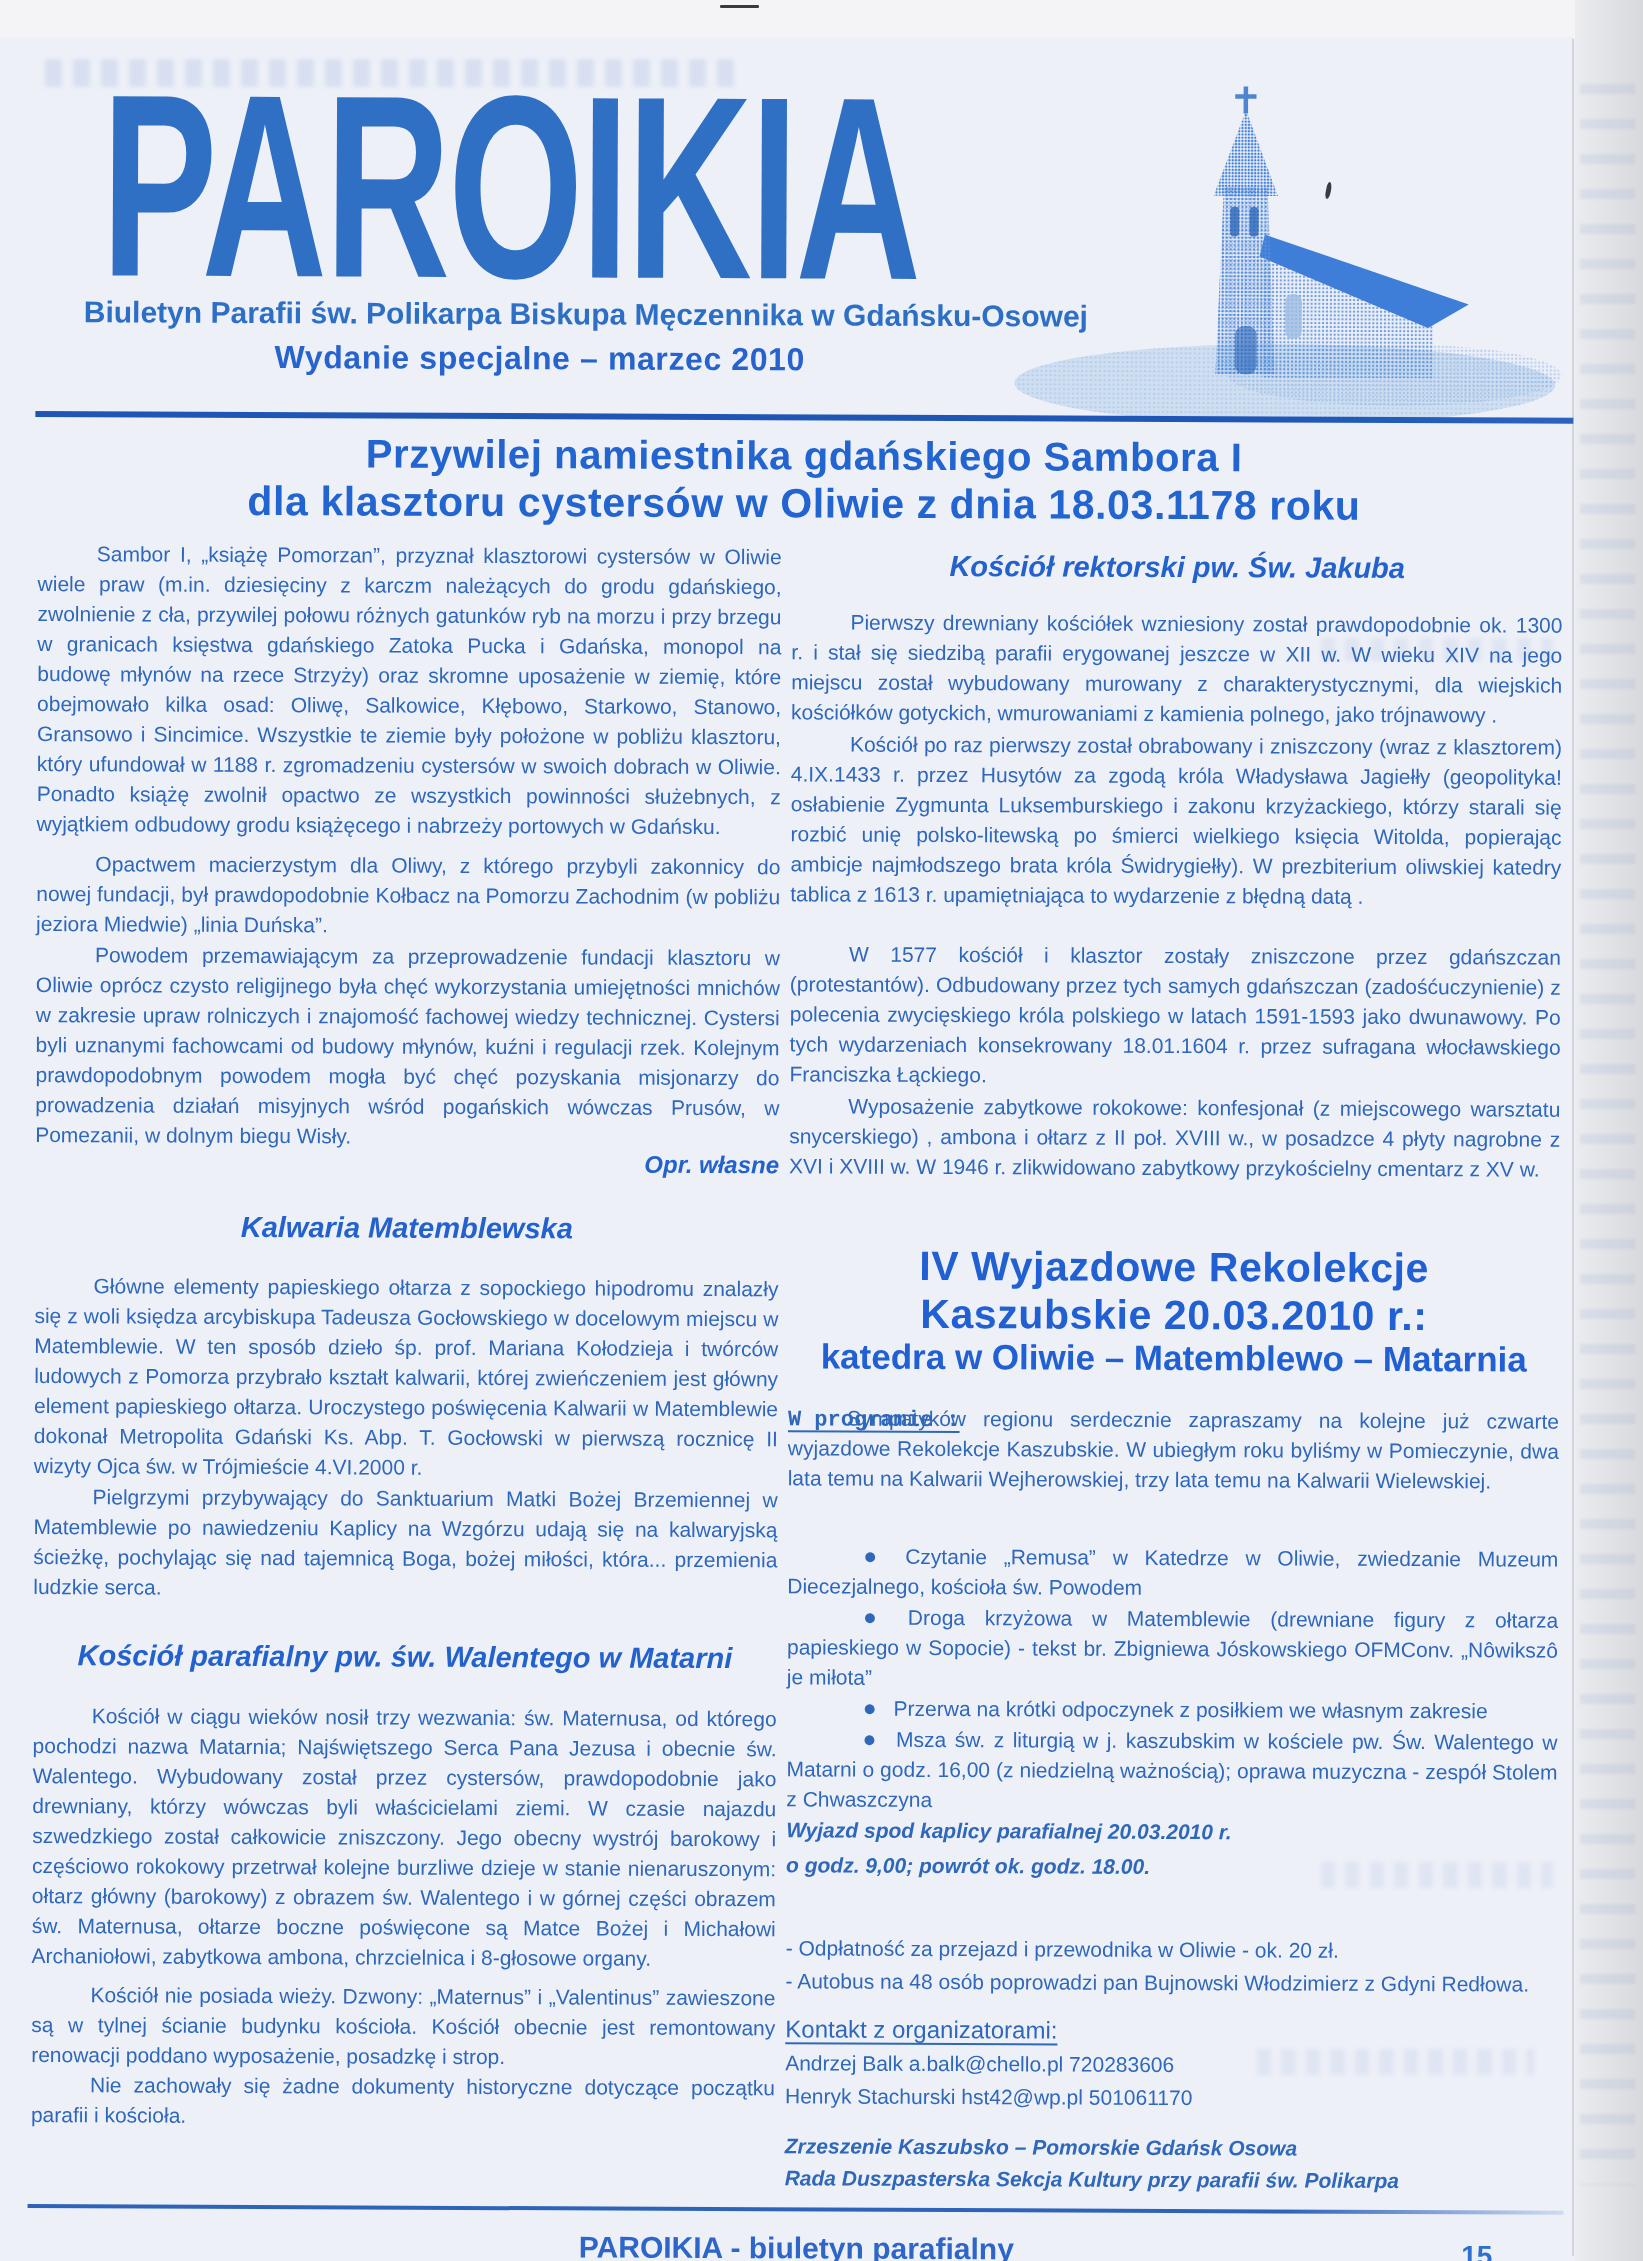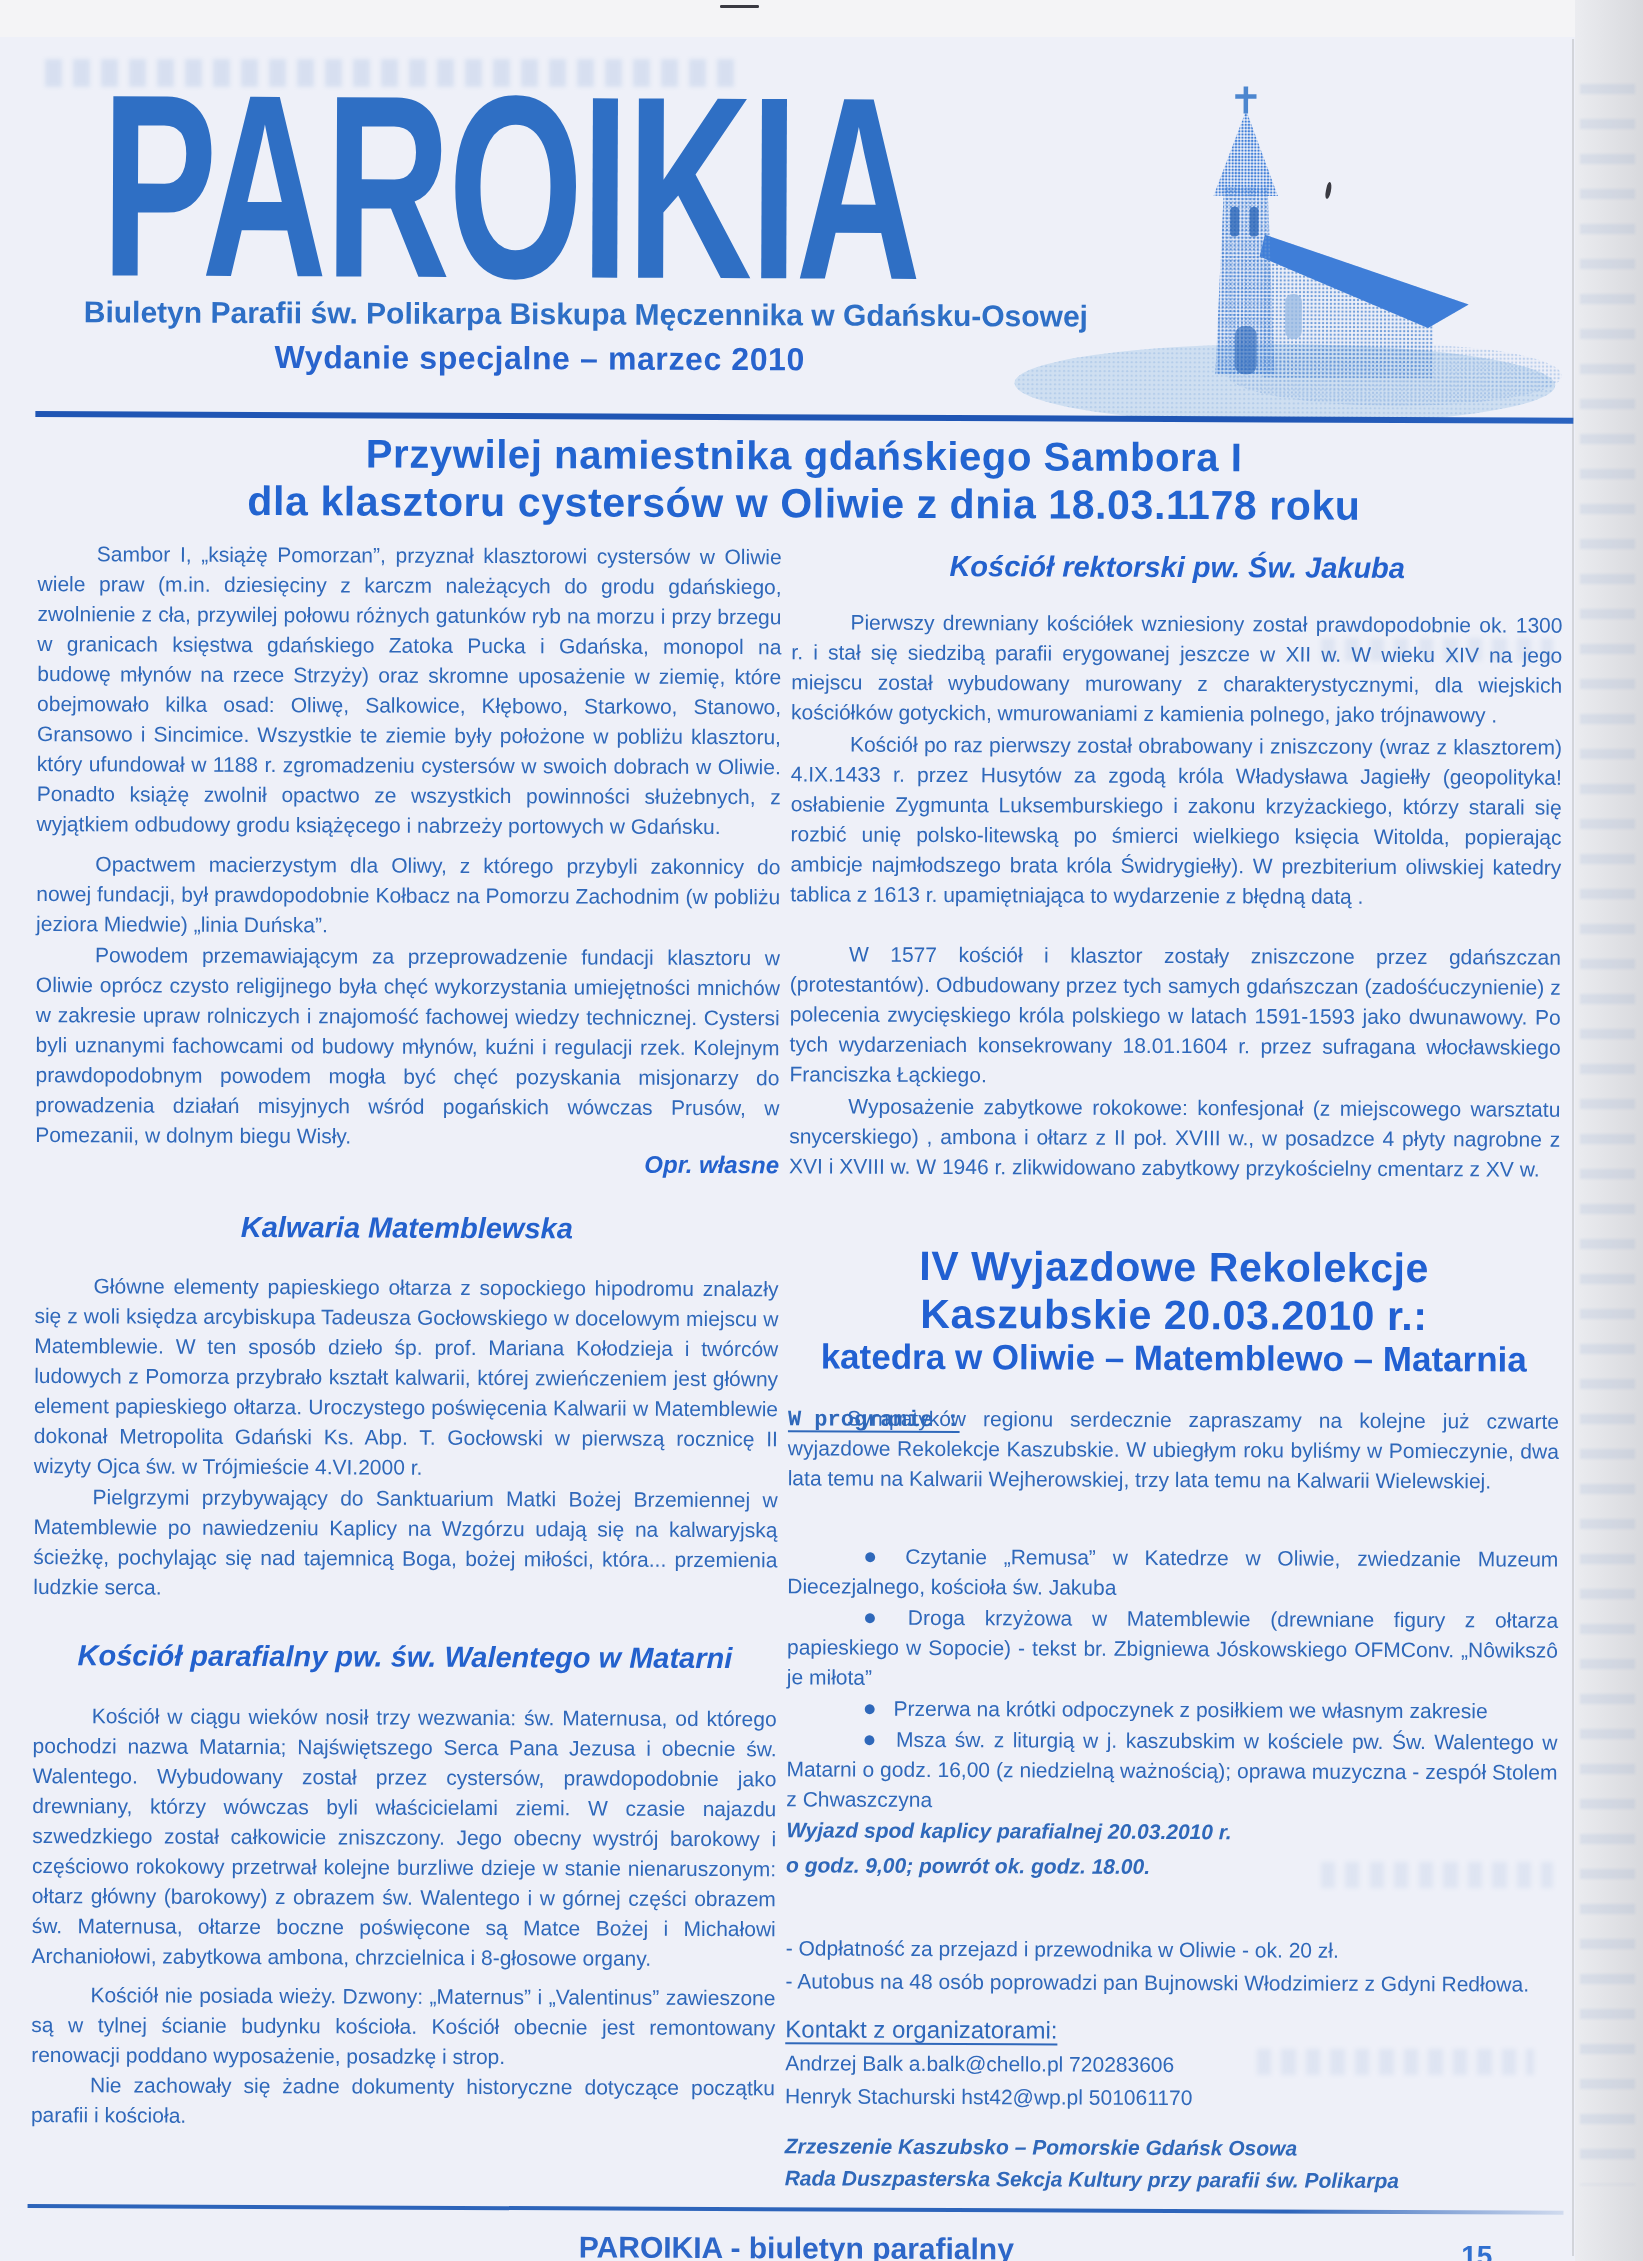--- a/index.html
+++ b/index.html
@@ -161,21 +161,21 @@
     <p class="indent" style="top:1088px;">Wyposażenie zabytkowe rokokowe: konfesjonał (z miejscowego warsztatu snycerskiego) , ambona i ołtarz z II poł. XVIII w.,  w posadzce 4 płyty nagrobne z XVI i XVIII w. W 1946 r. zlikwidowano zabytkowy przykościelny cmentarz z XV w.</p>
 
     <h2 class="rek-h l1" style="top:1240px;">IV Wyjazdowe Rekolekcje</h2>
     <h2 class="rek-h l2" style="top:1288px;">Kaszubskie 20.03.2010 r.:</h2>
     <h3 class="rek-h l3" style="top:1333px;">katedra w Oliwie – Matemblewo – Matarnia</h3>
 
     <p class="indent" style="top:1400px;">Sympatyków regionu serdecznie zapraszamy na kolejne już czwarte wyjazdowe Rekolekcje Kaszubskie. W ubiegłym roku byliśmy w Pomieczynie, dwa lata temu na Kalwarii Wejherowskiej,  trzy lata temu na Kalwarii Wielewskiej.</p>
     <div class="label-underline" style="top:1404px;font-family:Liberation Mono, monospace;">W programie :</div>
 
     <div class="bullets" style="top:1537px;">
-      <p><span class="bullet-dot">●</span><span>Czytanie „Remusa” w Katedrze w Oliwie, zwiedzanie Muzeum Diecezjalnego, kościoła św. Jakuba</span></p>
+      <p><span class="bullet-dot">●</span><span>Czytanie „Remusa” w Katedrze w Oliwie, zwiedzanie Muzeum Diecezjalnego, kościoła św. Powodem</span></p>
       <p><span class="bullet-dot">●</span><span>Droga krzyżowa w Matemblewie (drewniane figury z ołtarza papieskiego w Sopocie) - tekst br. Zbigniewa Jóskowskiego OFMConv. „Nôwikszô je miłota”</span></p>
       <p><span class="bullet-dot">●</span><span>Przerwa na krótki odpoczynek z posiłkiem we własnym zakresie</span></p>
       <p><span class="bullet-dot">●</span><span>Msza św. z liturgią w j. kaszubskim w kościele pw. Św. Walentego w Matarni o godz. 16,00 (z niedzielną ważnością); oprawa muzyczna - zespół Stolem z Chwaszczyna</span></p>
     </div>
 
     <p class="center-bi" style="top:1812px;">Wyjazd spod kaplicy parafialnej 20.03.2010 r.</p>
     <p class="center-bi" style="top:1847px;">o godz. 9,00; powrót ok. godz. 18.00.</p>
 
     <p class="note-line" style="top:1930px;">- Odpłatność za przejazd i przewodnika w Oliwie - ok. 20 zł.</p>
     <p class="note-line" style="top:1963px;">- Autobus na 48 osób poprowadzi pan Bujnowski Włodzimierz z Gdyni Redłowa.</p>

